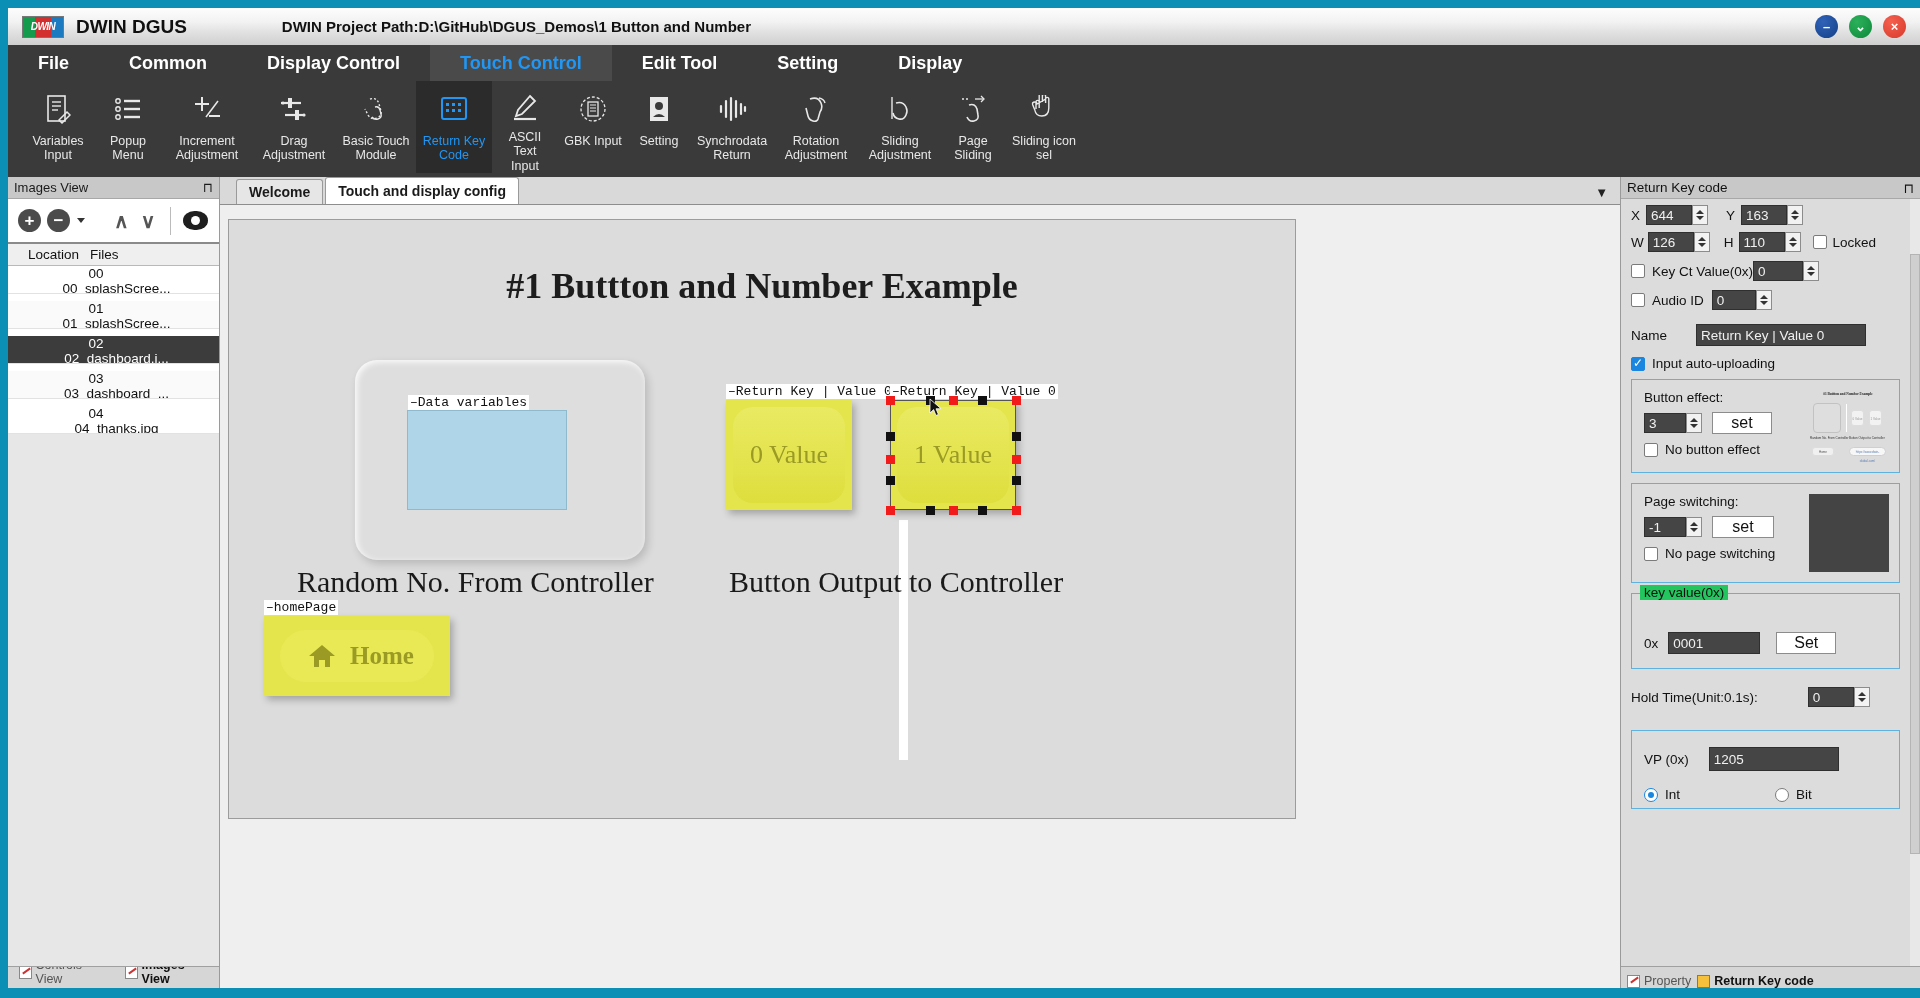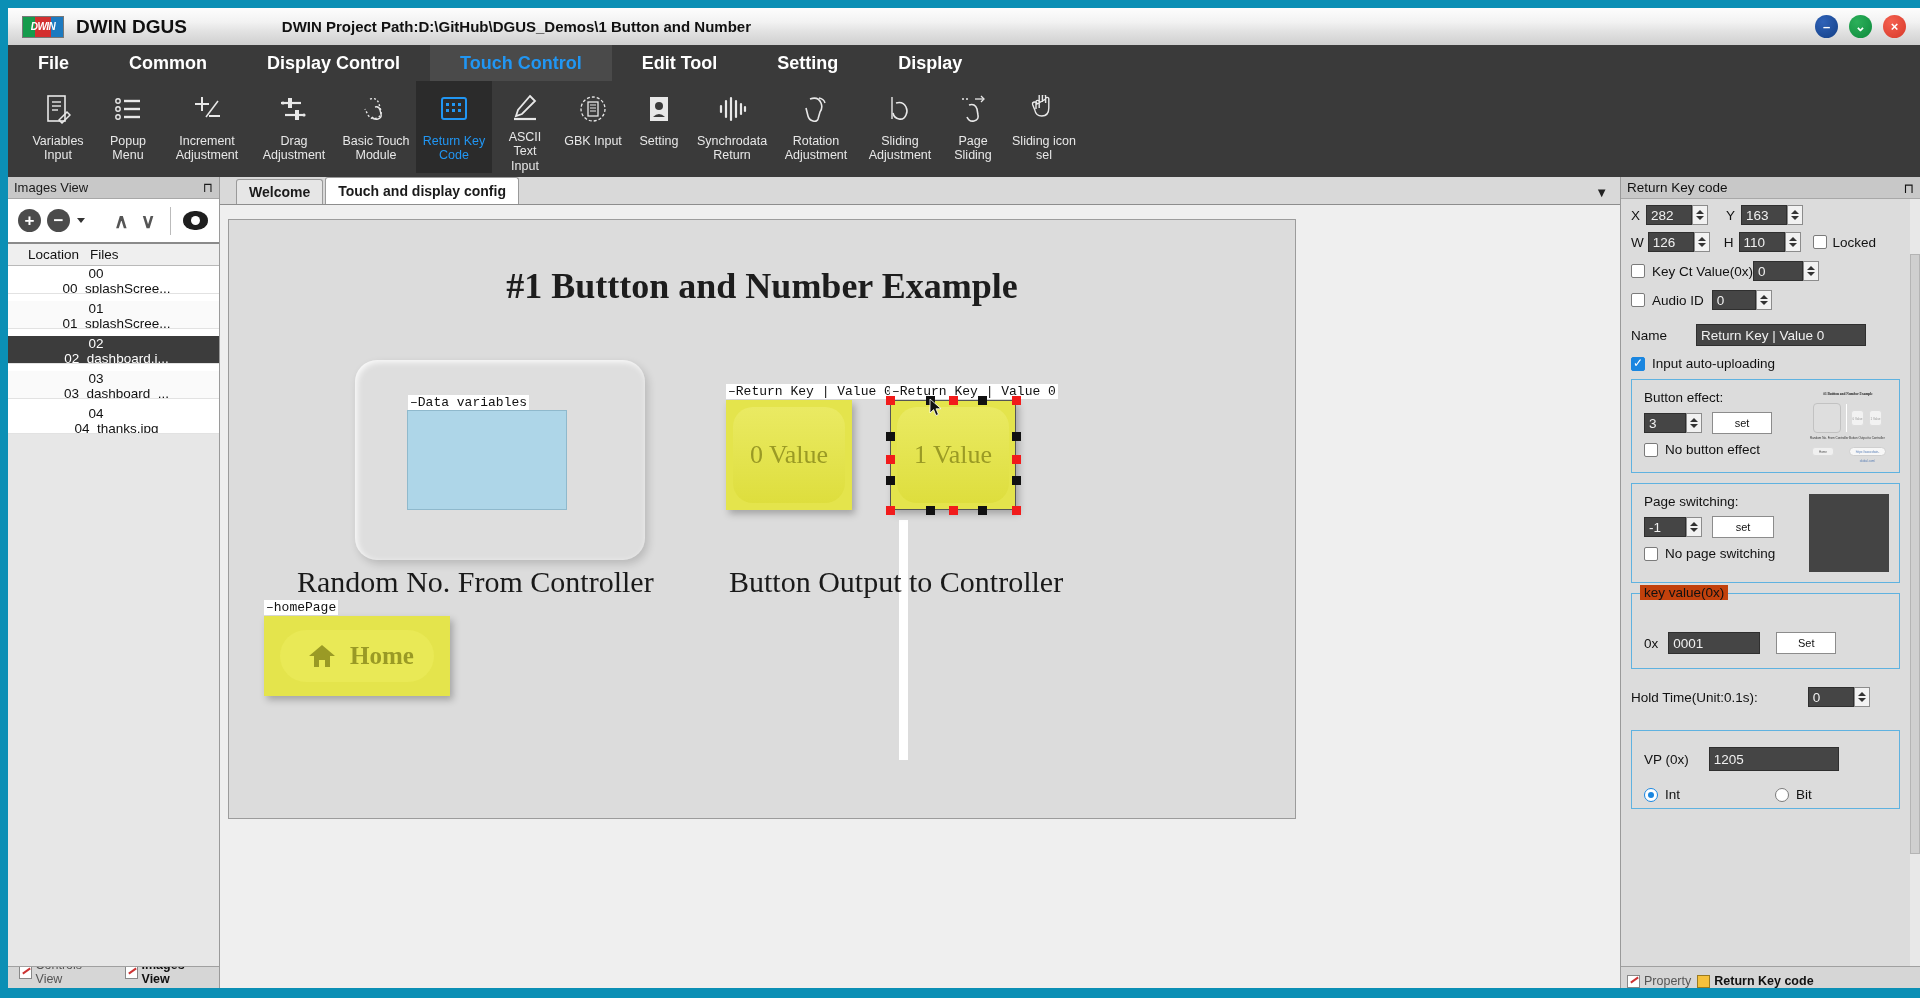--- a/index.html
+++ b/index.html
@@ -210,24 +210,24 @@
   }
   .spin b{ width:0;height:0;border-left:4px solid transparent;border-right:4px solid transparent; }
   .spin b.u{ border-bottom:4px solid #333; }
   .spin b.d{ border-top:4px solid #333; }
   .cbx{ width:14px; height:14px; border:1px solid #7b7b7b; background:#fff; border-radius:2px;
         display:inline-block; flex:none; }
   .cbx.on{ background:#1a86e0; border-color:#1a86e0; position:relative; }
   .cbx.on::after{ content:"✓"; position:absolute; left:1px; top:-2px; color:#fff; font-size:12px; }
   .grpbox{ border:1px solid #5fb2e0; padding:10px 10px 10px 12px; margin-bottom:10px; position:relative; }
   .grpbox.legend{ padding-top:8px; }
-  .grpbox > .legendtxt{ position:absolute; top:-9px; left:8px; background:#c2410c; padding:0 4px; }
+  .grpbox > .legendtxt{ position:absolute; top:-9px; left:8px; background:#22c55e; padding:0 4px; }
   .btnset{
     background:#fff; border:1px solid #8c8c8c; height:22px; min-width:60px;
-    display:flex; align-items:center; justify-content:center; font-size:11px; color:#111;
+    display:flex; align-items:center; justify-content:center; font-size:16px; color:#111;
   }
   .thumbprev{ width:82px; height:72px; background:#dcdcdc; position:relative; overflow:hidden; }
   .thumbprev .mini-t{ position:absolute; left:0; right:0; top:2px; text-align:center;
                       font-size:3.5px; color:#222; font-family:"Liberation Serif",serif; font-weight:bold; }
   .thumbprev .mini-box{ position:absolute; left:6px; top:13px; width:28px; height:30px;
                         border:1px solid #c2c2c2; border-radius:4px; background:#dedede; }
   .thumbprev .mini-div{ position:absolute; left:39px; top:14px; width:1px; height:28px; background:#fff; }
   .thumbprev .mini-k{ position:absolute; width:13px; height:16px; background:#f2f2f2;
                       border:1px solid #ddd; border-radius:3px; font-size:3px; color:#999;
                       text-align:center; line-height:16px; }
@@ -603,21 +603,21 @@
   <div class="rightdock">
     <div class="rp-hdr">
       <span>Return Key code</span>
       <span class="pin">⊓</span>
     </div>
 
     <div class="rp-body">
 
       <div class="row">
         <span class="lbl">X</span>
-        <span class="dfield" style="width:46px;margin-left:6px">282</span>
+        <span class="dfield" style="width:46px;margin-left:6px">644</span>
         <span class="spin">
             <b class="u"></b>
             <b class="d"></b>
           </span>
         <span class="lbl" style="margin-left:18px">Y</span>
         <span class="dfield" style="width:46px;margin-left:6px">163</span>
         <span class="spin">
             <b class="u"></b>
             <b class="d"></b>
           </span>

